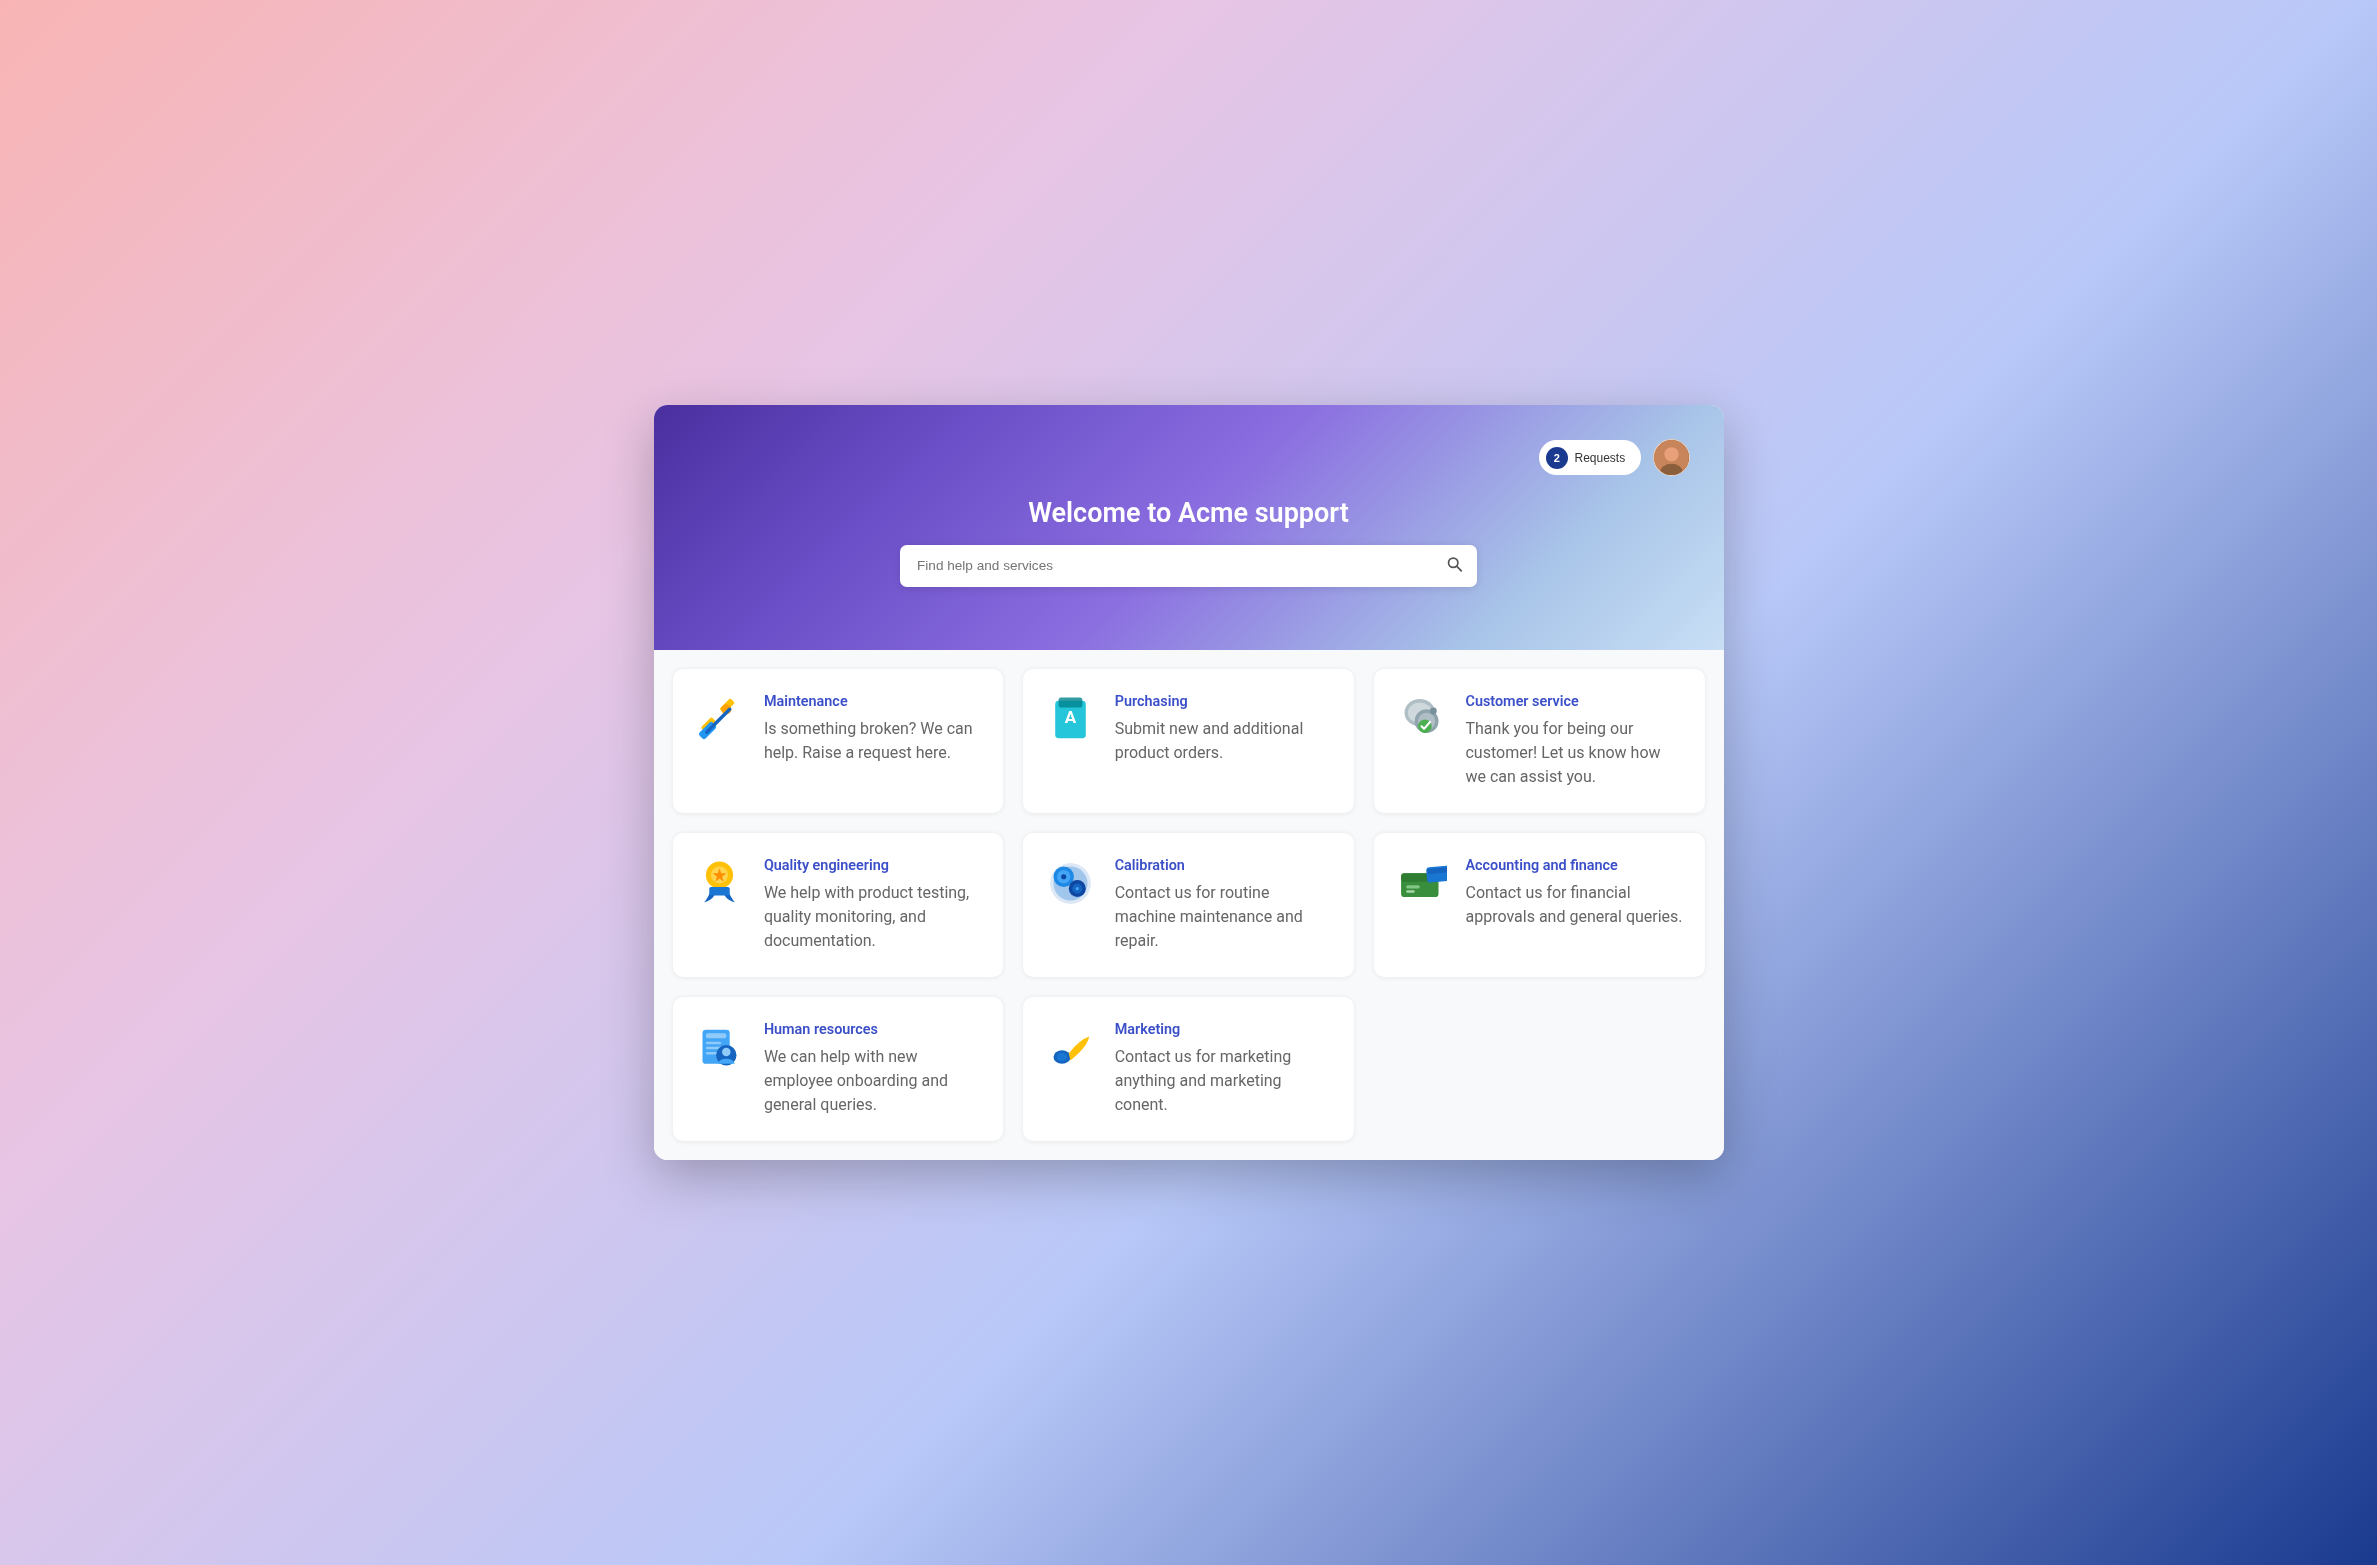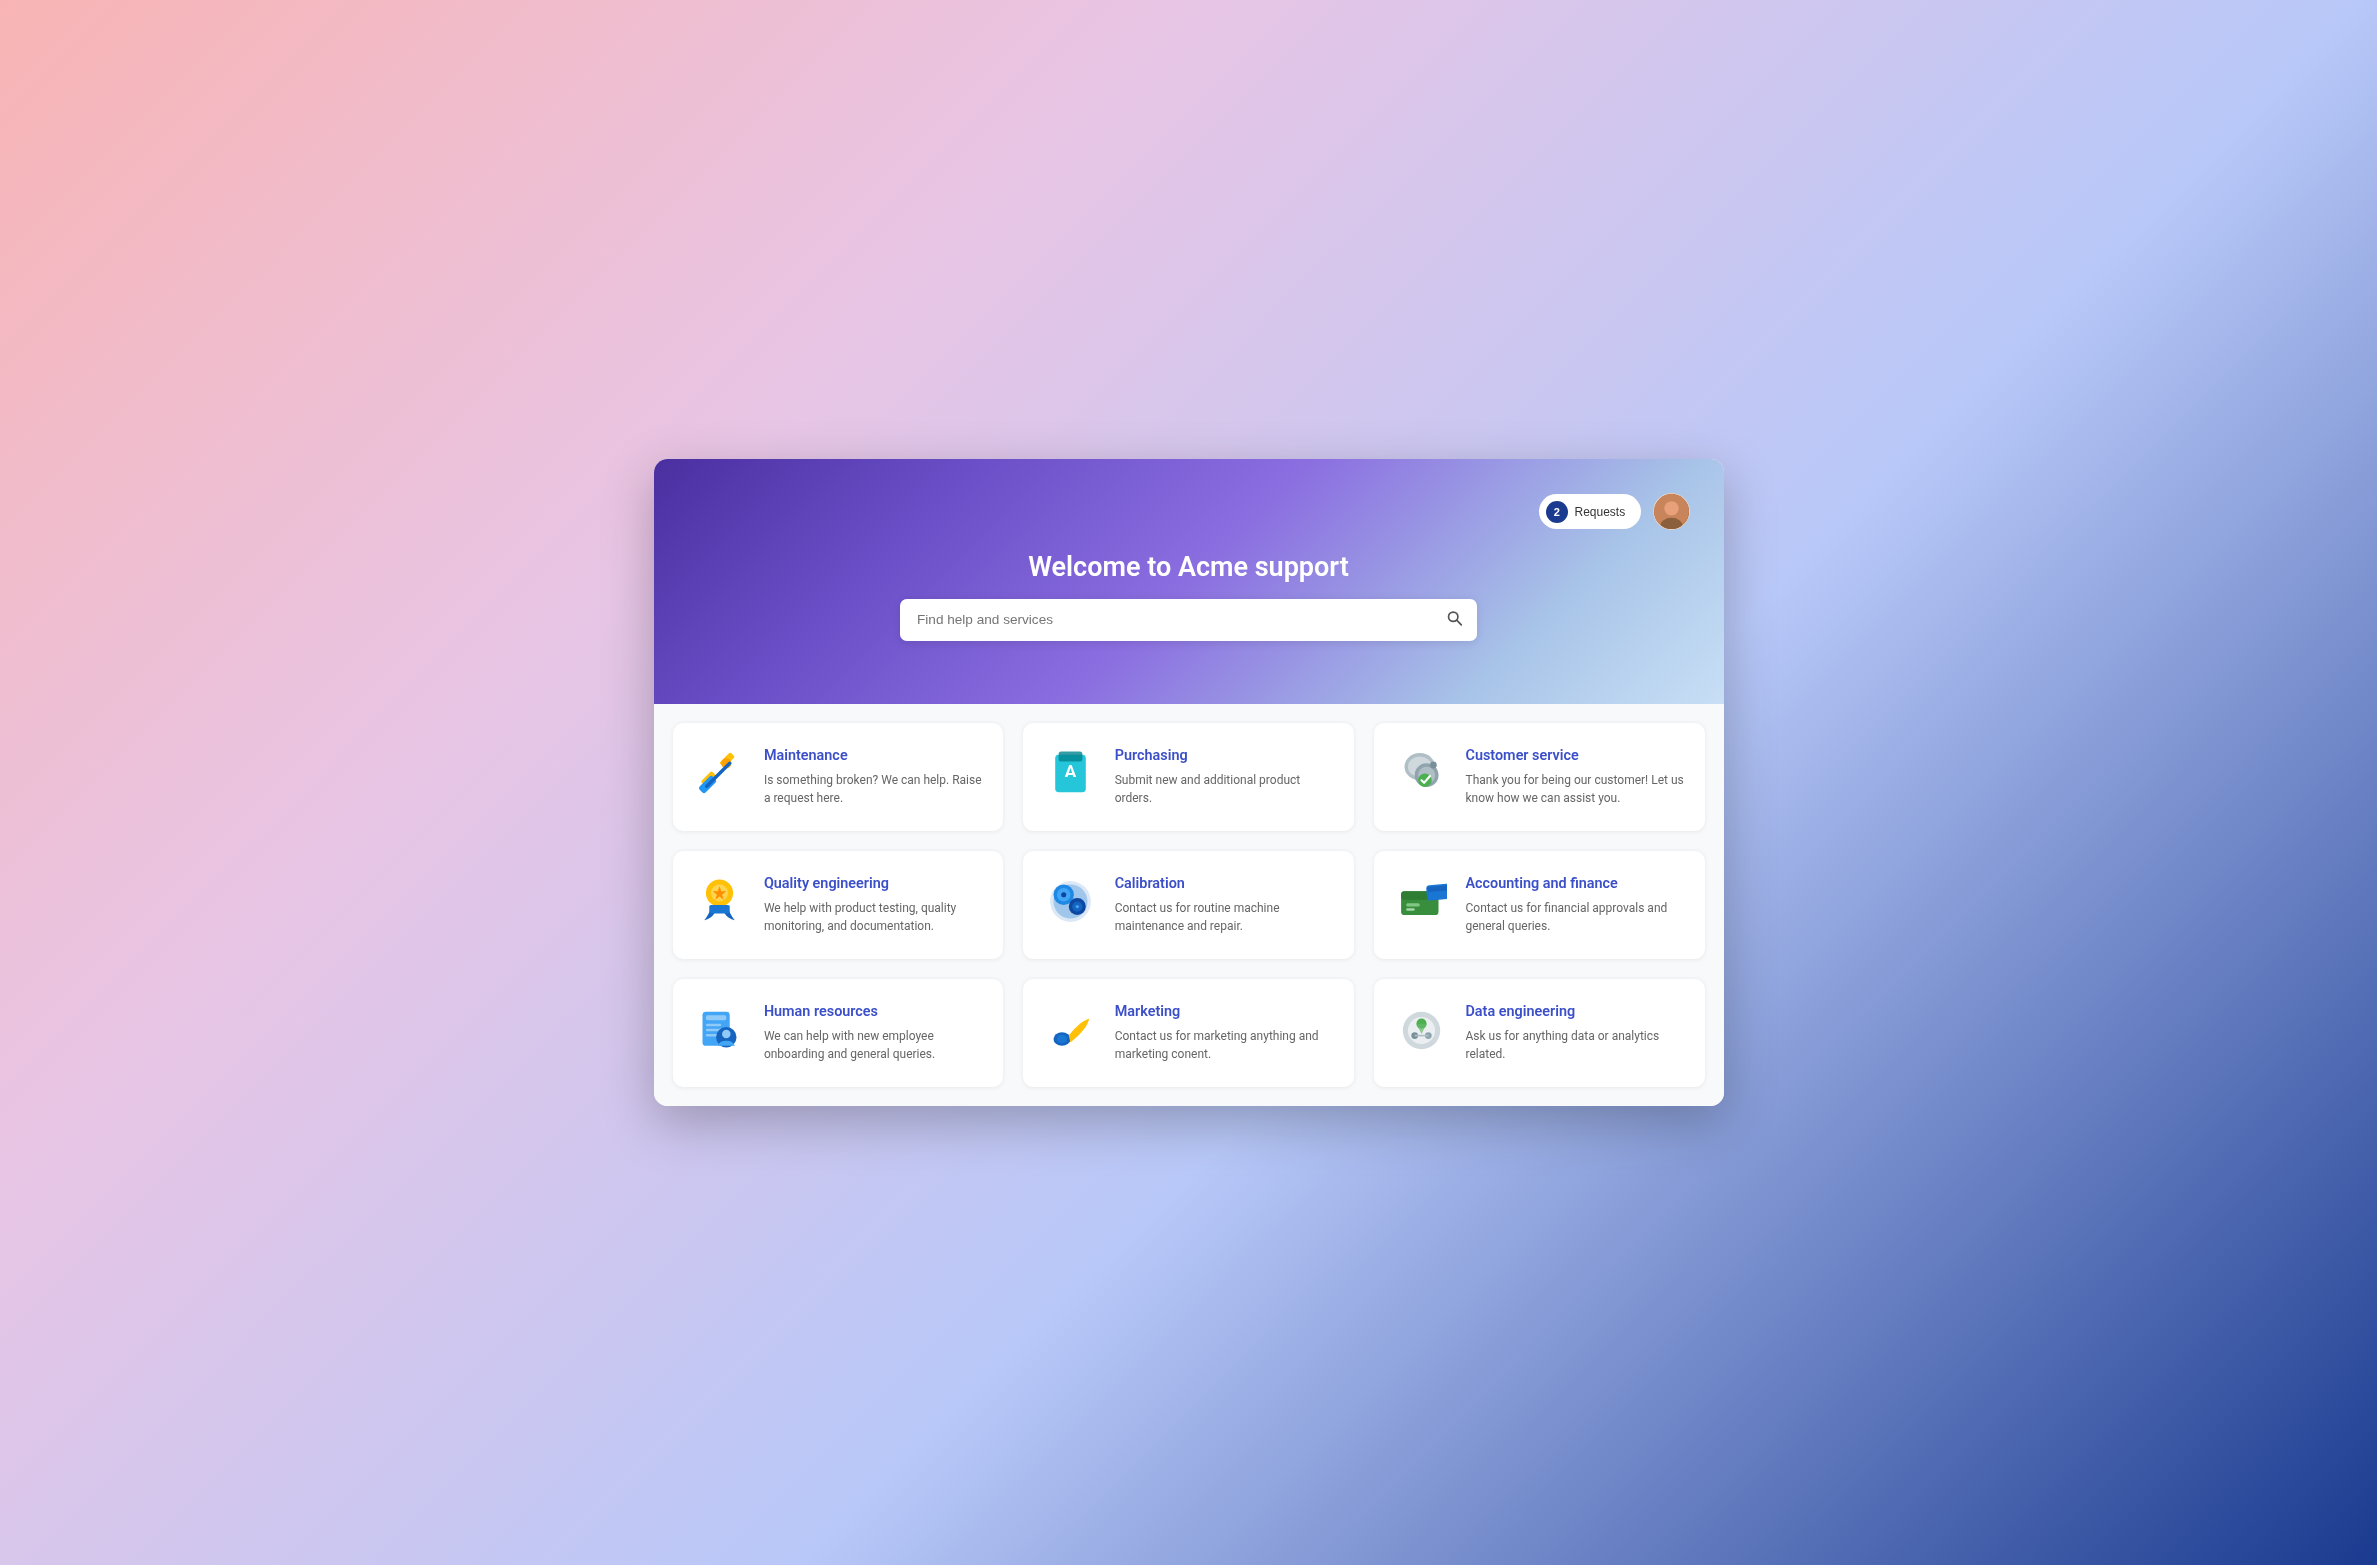--- a/index.html
+++ b/index.html
@@ -135,21 +135,21 @@
     }
     .card-content {}
     .card-title {
       color: #3b4fc8;
       font-size: 14.4px;
       font-weight: 600;
       margin-bottom: 6.8px;
     }
     .card-desc {
       color: #666;
-      font-size: 12px;
+      font-size: 16px;
       line-height: 1.5;
     }
   </style>
 </head>
 <body>
 
 <div class="app-window">
 
   <div class="hero">
     <div class="hero-nav">
@@ -299,33 +299,16 @@
     <ellipse cx="20" cy="40" rx="10" ry="8" fill="#1565C0"></ellipse>
     <path d="M28 36 Q40 20 52 16 Q50 28 30 44 Z" fill="#FFC107"></path>
     <ellipse cx="20" cy="40" rx="6" ry="5" fill="#1976D2"></ellipse>
   </svg>
     </div>
     <div class="card-content">
       <div class="card-title">Marketing</div>
       <div class="card-desc">Contact us for marketing anything and marketing conent.</div>
     </div>
   </div>
-        <div class="card">
-    <div class="card-icon">
-      <svg width="51" height="51" viewBox="0 0 60 60" xmlns="http://www.w3.org/2000/svg">
-    <circle cx="30" cy="30" r="22" fill="#CFD8DC"></circle>
-    <circle cx="30" cy="30" r="16" fill="#ECEFF1"></circle>
-    <circle cx="30" cy="22" r="6" fill="#4CAF50"></circle>
-    <path d="M24 22 L30 34 L36 22" fill="#66BB6A" opacity="0.7"></path>
-    <circle cx="22" cy="36" r="4" fill="#78909C"></circle>
-    <circle cx="38" cy="36" r="4" fill="#90A4AE"></circle>
-    <line x1="22" y1="36" x2="38" y2="36" stroke="#B0BEC5" stroke-width="2"></line>
-  </svg>
-    </div>
-    <div class="card-content">
-      <div class="card-title">Data engineering</div>
-      <div class="card-desc">Ask us for anything data or analytics related.</div>
-    </div>
-  </div>
       </div>
   </div>
 </div>
 
 
 </body></html>

